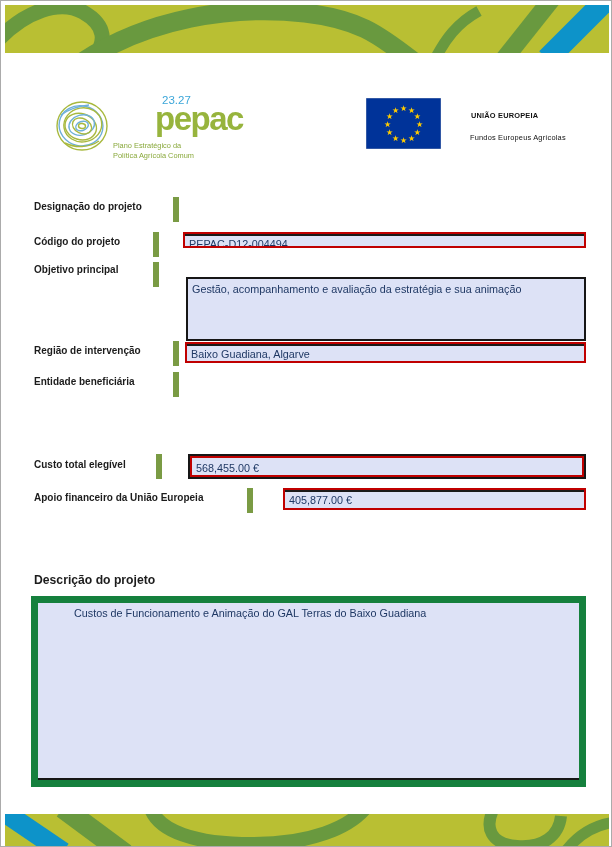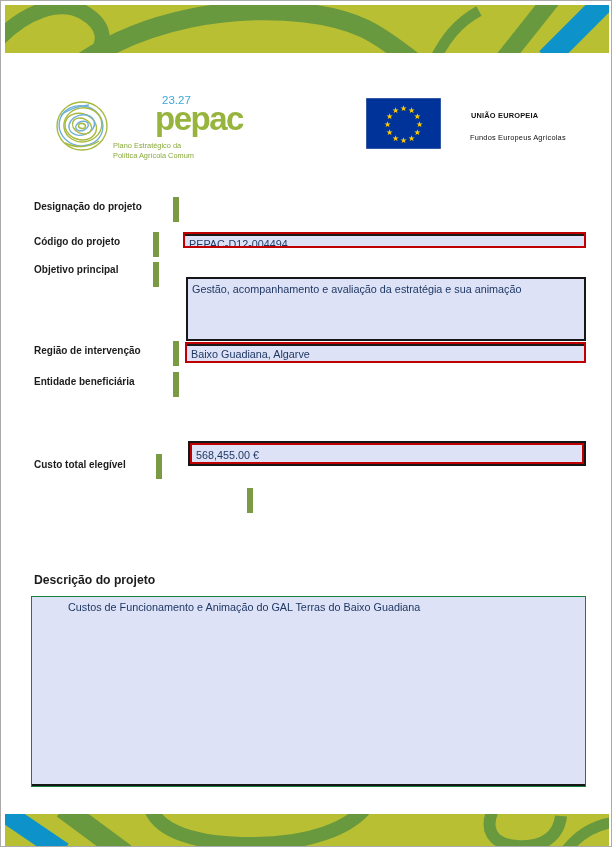--- a/index.html
+++ b/index.html
@@ -20,21 +20,21 @@
   .bar { position:absolute; width:6px; height:25px; background:#7a9b44; }
   .field {
     position:absolute; box-sizing:border-box; background:#dde2f6;
     border:2px solid #c00000; box-shadow: inset 0 2px 0 #1a1a1a;
     font-size:10.8px; color:#1f3864; padding:3px 2px 0 4px; line-height:14px;
     overflow:hidden; white-space:nowrap;
   }
   .field.multiline { white-space:normal; }
   .field.black-outer { border:2px solid #161616; box-shadow: inset 0 0 0 2px #c00000; padding-top:5px; padding-left:6px; }
   .field.plain-black { border:2px solid #161616; box-shadow:none; }
-  .field.desc { border:1px solid #15803d; box-shadow: inset 0 -2px 0 #161616; padding-left: 36px; }
+  .field.desc { border:7px solid #15803d; box-shadow: inset 0 -2px 0 #161616; padding-left: 36px; }
 
   
   .pepac { position:absolute; left:54px; top:95px; width:150px; height:66px; }
   .pepac .globe { position:absolute; left:0; top:3px; }
   .pepac .word {
     position:absolute; left:56px; top:6px; font-size:33px; font-weight:bold;
     color:#97b43d; letter-spacing:-1.5px; line-height:1;margin-left:44px;
   }
   .pepac .ver {
     position:absolute; left:107px; top:-2px; font-size:11.5px; font-weight:normal; color:#3ba6d9;
@@ -130,23 +130,25 @@
 
   <div class="lbl" style="left:33px; top:344px;">Região de intervenção</div>
   <div class="bar" style="left:172px; top:340px;"></div>
   <div class="field" style="left:184px; top:341px; width:401px; height:21px;">Baixo Guadiana, Algarve</div>
 
   <div class="lbl" style="left:33px; top:375px;">Entidade beneficiária</div>
   <div class="bar" style="left:172px; top:371px;"></div>
 
   <div class="lbl" style="left:33px; top:458px;">Custo total elegível</div>
   <div class="bar" style="left:155px; top:453px;"></div>
-  <div class="field black-outer" style="left:187px; top:440px; width:398px; height:25px;">568,455.00 €</div>
+  <div class="field black-outer" style="left:187px; top:453px; width:398px; height:25px;">568,455.00 €</div>
 
+  <div class="lbl" style="left:33px; top:491px;">Apoio financeiro da União Europeia</div>
   <div class="bar" style="left:246px; top:487px;"></div>
+  <div class="field" style="left:282px; top:487px; width:303px; height:22px;">405,877.00 €</div>
 
   <div class="desc-heading">Descrição do projeto</div>
   <div class="field desc multiline" style="left:30px; top:595px; width:555px; height:191px;">Custos de Funcionamento e Animação do GAL Terras do Baixo Guadiana</div>
 
   <div class="banner bottom">
     <svg viewBox="0 0 604 33" preserveAspectRatio="none">
       <rect x="0" y="0" width="604" height="33" fill="#b9bf33"></rect>
       <line x1="-4" y1="-4" x2="58" y2="38" stroke="#0d93c9" stroke-width="20"></line>
       <line x1="58" y1="-6" x2="120" y2="40" stroke="#69993f" stroke-width="21"></line>
       <path d="M145,-8 C152,18 192,30 247,30 C305,30 345,14 362,-8" stroke="#69993f" stroke-width="14" fill="none"></path>

